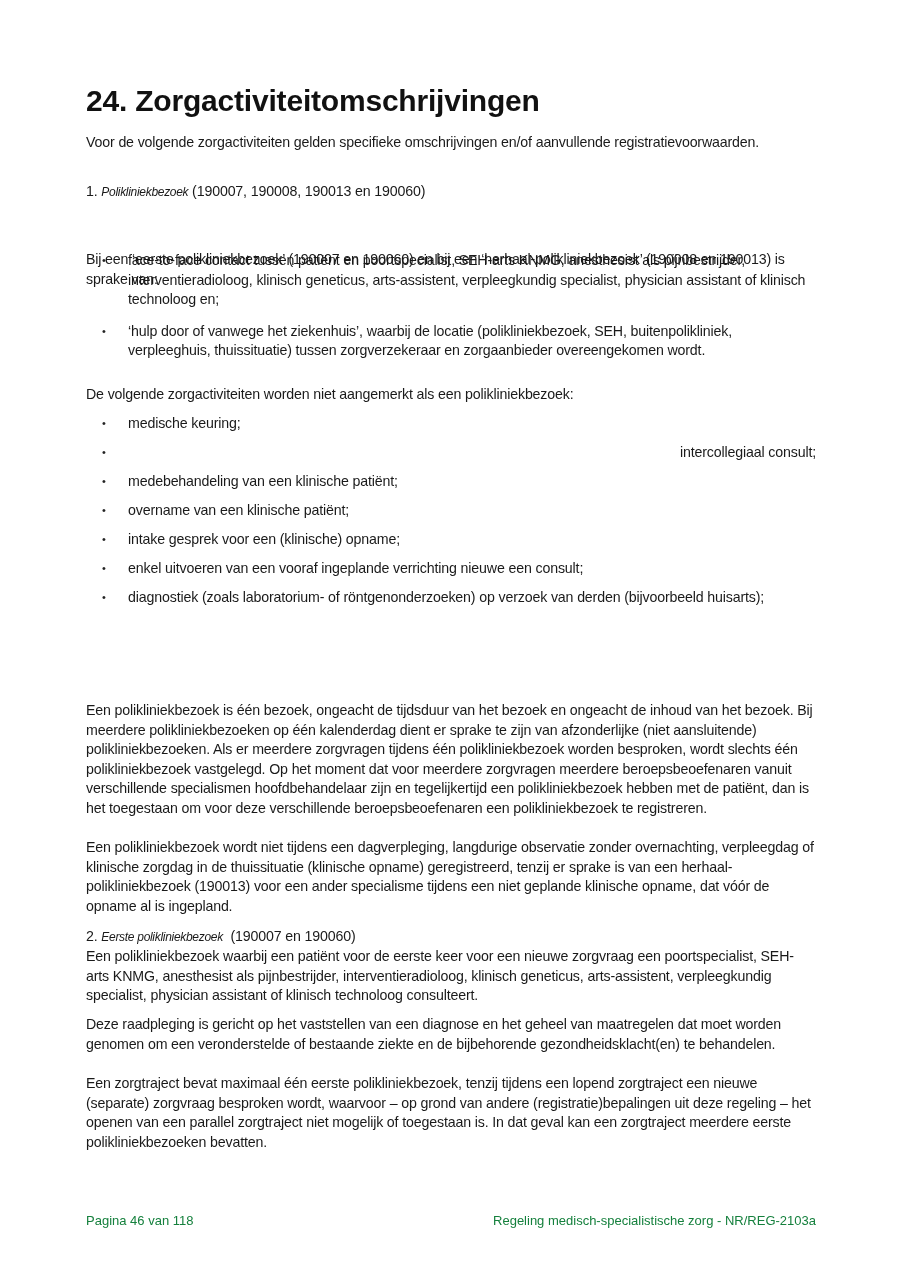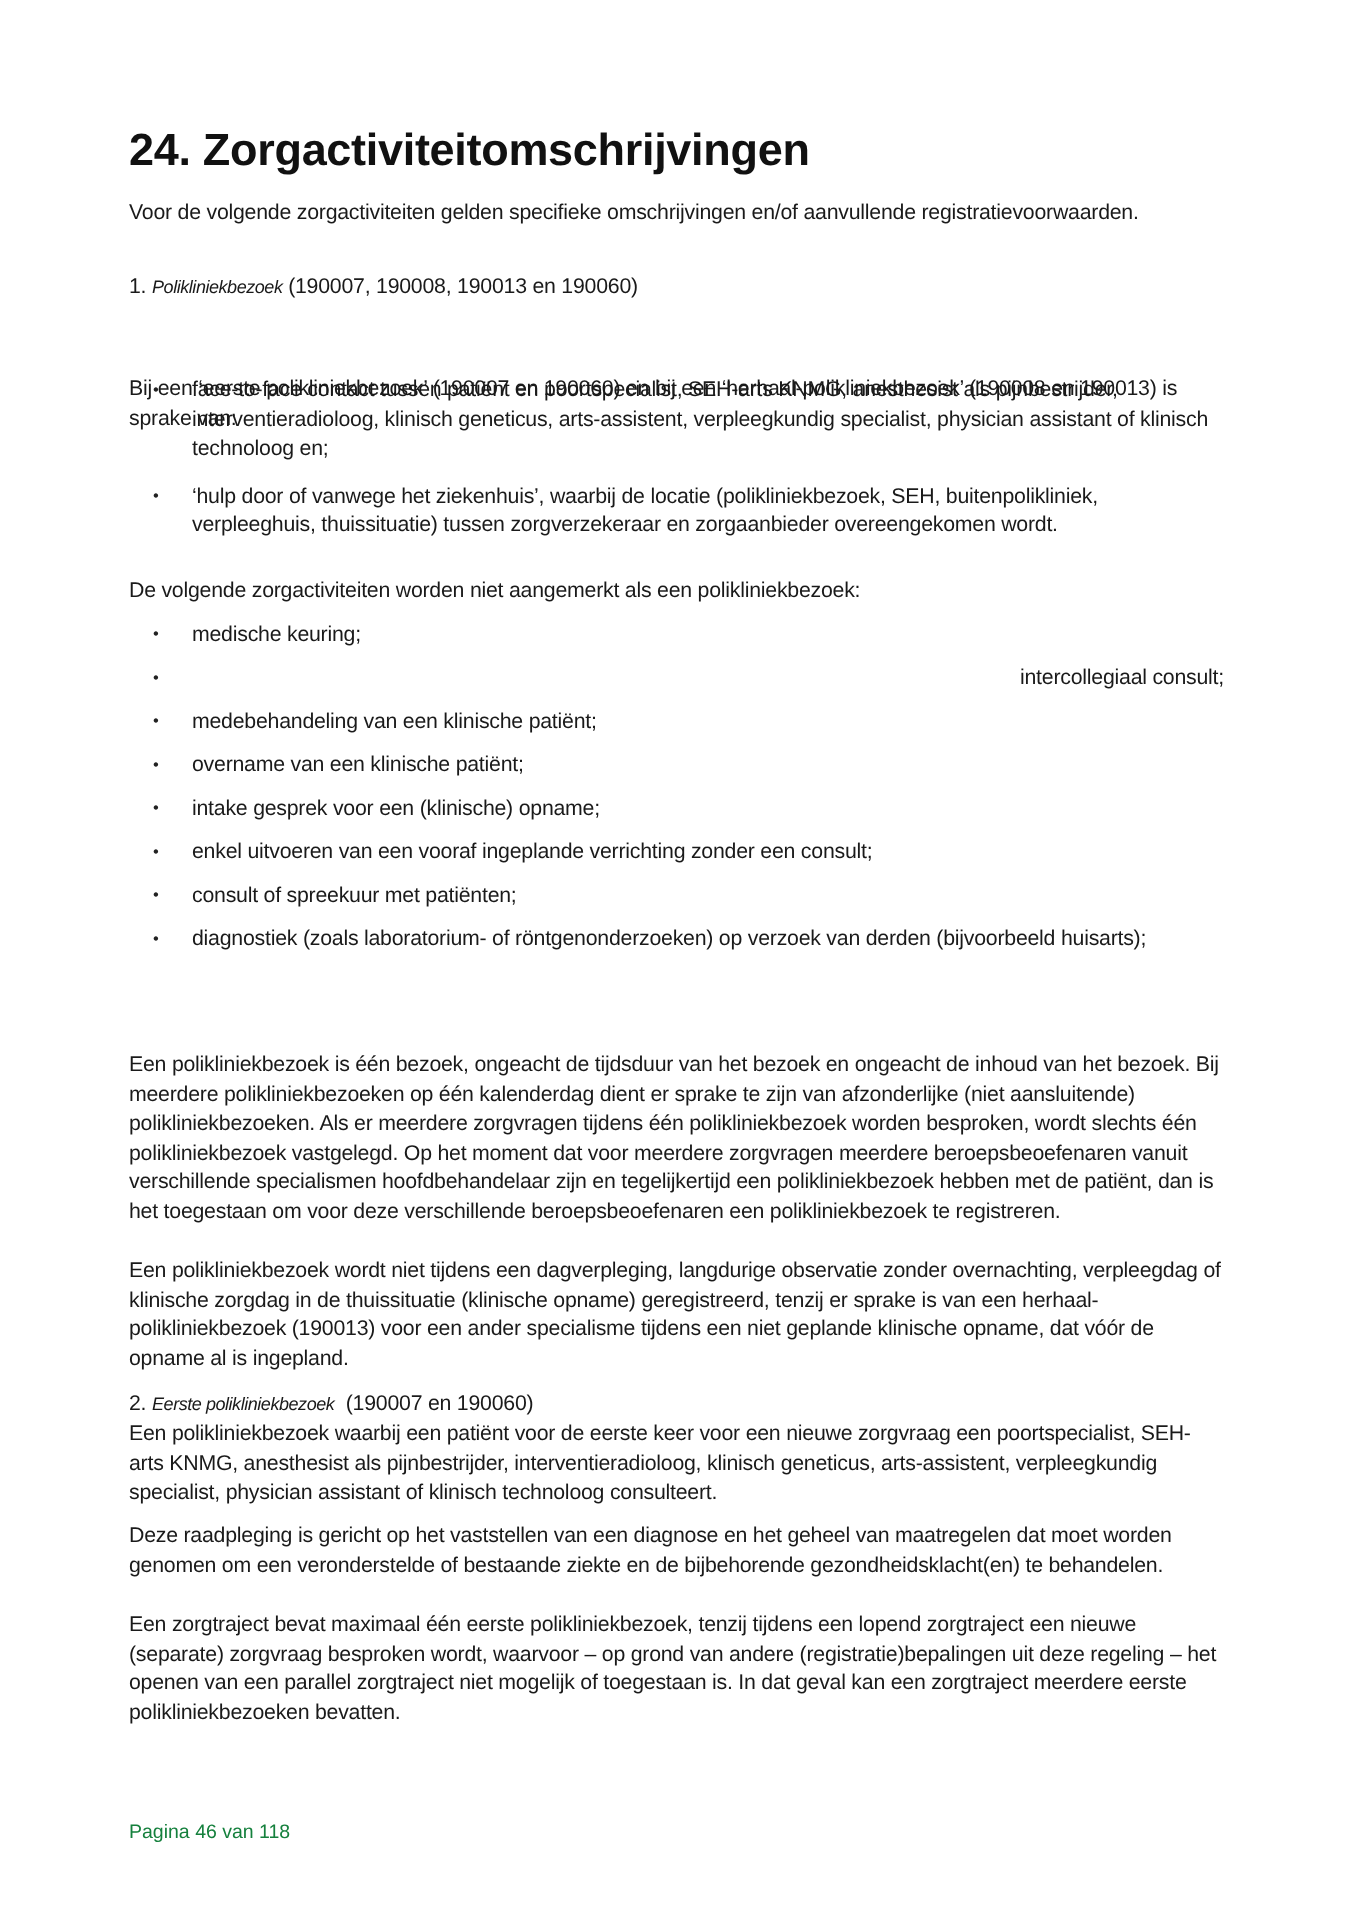--- a/index.html
+++ b/index.html
@@ -48,33 +48,33 @@
   </ul>
 
   <p class="block txt" style="top:385px;">De volgende zorgactiviteiten worden niet aangemerkt als een polikliniekbezoek:</p>
 
   <ul class="block txt bullets" style="top:414px;">
     <li style="margin-bottom:9.4px;">medische keuring;</li>
     <li style="margin-bottom:9.4px;text-align:right;">intercollegiaal consult;</li>
     <li style="margin-bottom:9.4px;">medebehandeling van een klinische patiënt;</li>
     <li style="margin-bottom:9.4px;">overname van een klinische patiënt;</li>
     <li style="margin-bottom:9.4px;">intake gesprek voor een (klinische) opname;</li>
-    <li style="margin-bottom:9.4px;">enkel uitvoeren van een vooraf ingeplande verrichting zonder een consult;</li>
-    <li style="margin-bottom:9.4px;">consult of spreekuur met patiënten;</li>
+    <li style="margin-bottom:9.4px;">enkel uitvoeren van een vooraf ingeplande verrichting nieuwe een consult;</li>
     <li>diagnostiek (zoals laboratorium- of röntgenonderzoeken) op verzoek van derden (bijvoorbeeld huisarts);</li>
   </ul>
 
   <p class="block txt" style="top:701px;">Een polikliniekbezoek is één bezoek, ongeacht de tijdsduur van het bezoek en ongeacht de inhoud van het bezoek. Bij meerdere polikliniekbezoeken op één kalenderdag dient er sprake te zijn van afzonderlijke (niet aansluitende) polikliniekbezoeken. Als er meerdere zorgvragen tijdens één polikliniekbezoek worden besproken, wordt slechts één polikliniekbezoek vastgelegd. Op het moment dat voor meerdere zorgvragen meerdere beroepsbeoefenaren vanuit verschillende specialismen hoofdbehandelaar zijn en tegelijkertijd een polikliniekbezoek hebben met de patiënt, dan is het toegestaan om voor deze verschillende beroepsbeoefenaren een polikliniekbezoek te registreren.</p>
   <p class="block txt" style="top:838px;">Een polikliniekbezoek wordt niet tijdens een dagverpleging, langdurige observatie zonder overnachting, verpleegdag  of klinische zorgdag in de thuissituatie (klinische opname) geregistreerd, tenzij er sprake is van een herhaal-polikliniekbezoek (190013) voor een ander specialisme tijdens een niet geplande klinische opname, dat vóór de opname al is ingepland.</p>
 
   <div class="block txt sec-head" style="top:927px;">
     <span>2.</span>
     <em>Eerste polikliniekbezoek</em>&nbsp;
     <span>(190007 en 190060)</span>
   </div>
   <p class="block txt" style="top:947px;">Een polikliniekbezoek waarbij een patiënt voor de eerste keer voor een nieuwe zorgvraag een poortspecialist, SEH-arts KNMG, anesthesist als pijnbestrijder, interventieradioloog, klinisch geneticus, arts-assistent, verpleegkundig specialist, physician assistant of klinisch technoloog consulteert.</p>
   <p class="block txt" style="top:1015px;">Deze raadpleging is gericht op het vaststellen van een diagnose en het geheel van maatregelen dat moet worden genomen om een veronderstelde of bestaande ziekte en de bijbehorende gezondheidsklacht(en) te behandelen.</p>
   <p class="block txt" style="top:1074px;">Een zorgtraject bevat maximaal één eerste polikliniekbezoek, tenzij tijdens een lopend zorgtraject een nieuwe (separate) zorgvraag besproken wordt, waarvoor – op grond van andere (registratie)bepalingen uit deze regeling – het openen van een parallel zorgtraject niet mogelijk of toegestaan is. In dat geval kan een zorgtraject meerdere eerste polikliniekbezoeken bevatten.</p>
 </div>
 
 <div class="footer">
   <span>Pagina 46 van 118</span>
+  <span>Regeling medisch-specialistische zorg - NR/REG-2103a</span>
 </div>
 
 </body></html>

